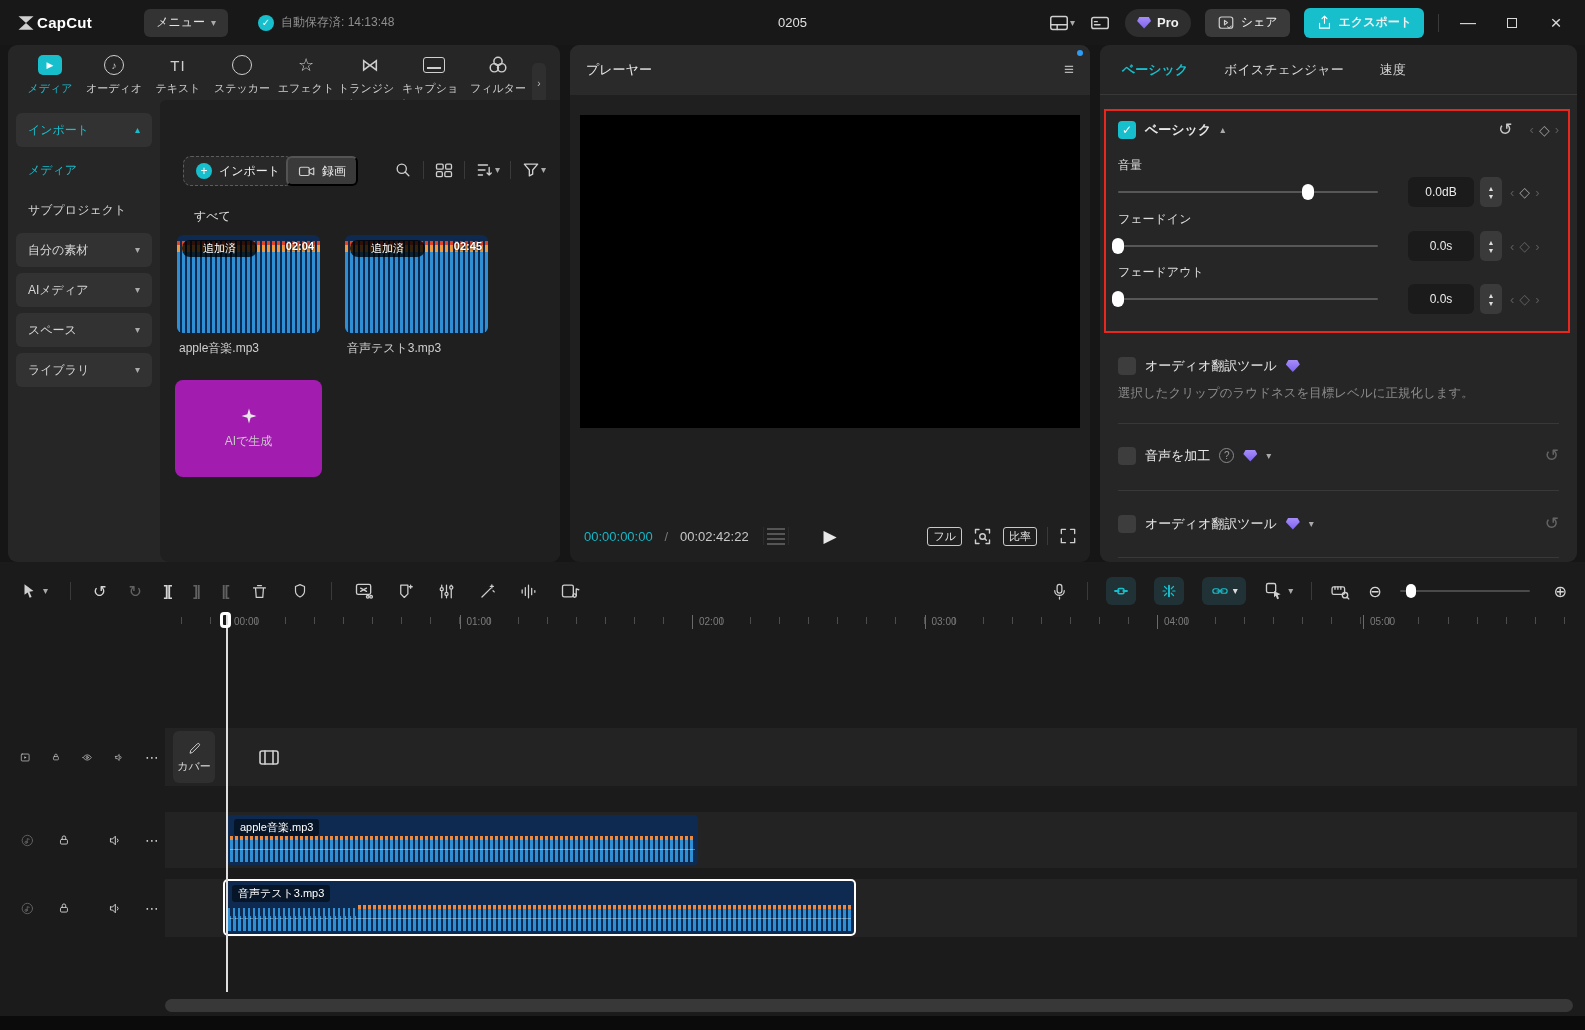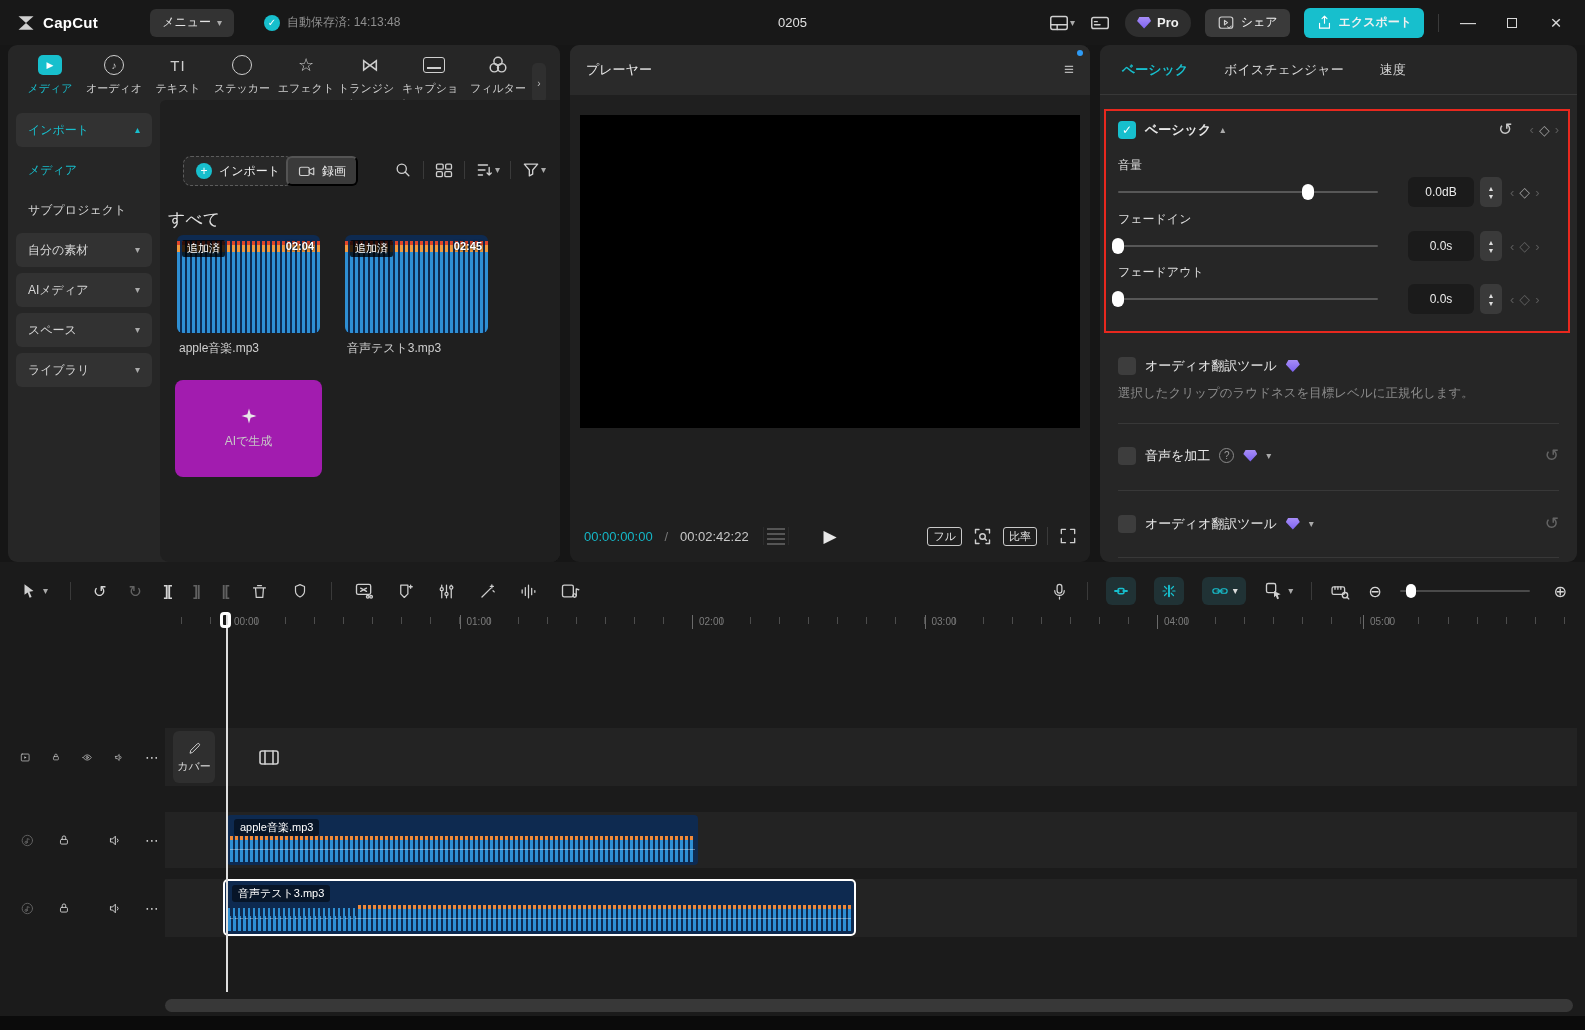--- a/index.html
+++ b/index.html
@@ -8,21 +8,21 @@
   }
   *{margin:0;padding:0;box-sizing:border-box;font-family:"Liberation Sans","DejaVu Sans",sans-serif;}
   html,body{background:#101010;}
   #root{position:relative;width:1585px;height:1030px;background:#161616;overflow:hidden;color:#ddd;}
   svg{stroke:#cfcfcf;fill:none;stroke-width:1.6;stroke-linecap:round;stroke-linejoin:round;}
   svg.fill{fill:#cfcfcf;stroke:none;}
   .dim{opacity:.38;}
   .chev{font-size:10px;color:#aaa;line-height:1;}
   
   .topbar{position:absolute;left:0;top:0;width:1585px;height:45px;background:#181818;display:flex;align-items:center;}
-  .logo{display:flex;align-items:center;gap:7px;margin-left:16px;font-weight:normal;font-size:15px;color:#fff;letter-spacing:.3px;}
+  .logo{display:flex;align-items:center;gap:1px;margin-left:16px;font-weight:normal;font-size:15px;color:#fff;letter-spacing:.3px;}
   .menu-btn{display:flex;align-items:center;gap:6px;margin-left:52px;height:28px;padding:0 12px;background:#333;border:none;border-radius:6px;color:#e3e3e3;font-size:12px;cursor:pointer;}
   .autosave{display:flex;align-items:center;gap:7px;margin-left:30px;font-size:12px;color:#8f8f8f;}
   .save-dot{width:16px;height:16px;border-radius:50%;background:var(--accent);color:#fff;font-size:10px;display:inline-flex;align-items:center;justify-content:center;}
   .tb-title{position:absolute;left:0;right:0;top:0;height:45px;display:flex;align-items:center;justify-content:center;font-size:13px;color:#e0e0e0;pointer-events:none;}
   .tb-right{position:absolute;right:0;top:0;height:45px;display:flex;align-items:center;gap:14px;padding-right:14px;}
   .pill{display:flex;align-items:center;gap:6px;height:28px;padding:0 12px;border-radius:6px;font-size:12px;color:#f0f0f0;cursor:pointer;}
   .pill.pro{background:#2e2e2e;border-radius:15px;font-weight:bold;font-size:13px;}
   .pill.share{background:#3a3a3a;}
   .pill.export{background:var(--accent);height:30px;font-weight:bold;}
   .gem{width:14px;height:12px;background:linear-gradient(180deg,var(--pro1),var(--pro2));clip-path:polygon(50% 100%,0 38%,18% 0,82% 0,100% 38%);display:inline-block;}
@@ -46,26 +46,26 @@
   .msb-item{height:34px;border-radius:6px;display:flex;align-items:center;justify-content:space-between;padding:0 12px;font-size:12px;color:#d6d6d6;margin-bottom:6px;cursor:pointer;}
   .msb-item.box{background:#323232;}
   .msb-item.sel{background:#323232;color:var(--accent);}
   .msb-item.teal{color:var(--accent);}
   .msb-item.plain{background:none;}
   .mcontent{position:absolute;left:152px;top:55px;right:0;bottom:0;background:#1f1f1f;border-radius:0 0 9px 9px;border-top-left-radius:6px;}
   .import-btn{position:absolute;left:23px;top:56px;height:30px;padding:0 12px;display:flex;align-items:center;gap:7px;border:1px dashed #5c5c5c;border-radius:8px;background:#282828;color:#eee;font-size:12px;cursor:pointer;}
   .plus-dot{width:16px;height:16px;border-radius:50%;background:var(--accent);color:#fff;font-size:12px;display:flex;align-items:center;justify-content:center;}
   .rec-btn{position:absolute;left:126px;top:56px;height:30px;padding:0 10px;display:flex;align-items:center;gap:6px;background:#3a3a3a;border-radius:6px;color:#eee;font-size:12px;cursor:pointer;}
   .mc-tools{position:absolute;right:14px;top:60px;display:flex;align-items:center;gap:10px;}
-  .all-label{position:absolute;left:8px;top:108px;font-size:17px;color:#e2e2e2;}
+  .all-label{position:absolute;left:34px;top:108px;font-size:12px;color:#e2e2e2;}
   .mcard{position:absolute;width:143px;height:98px;border-radius:6px;background:var(--clip-bg);overflow:hidden;cursor:pointer;}
   .thumb-wave{position:absolute;left:0;right:0;top:6px;bottom:0;background:repeating-linear-gradient(90deg,var(--wave-blue) 0 3px,var(--clip-bg) 3px 5px);}
   .thumb-wave:before{content:"";position:absolute;left:0;right:0;top:0;height:4px;background:repeating-linear-gradient(90deg,#e0452a 0 3px,var(--clip-bg) 3px 5px);}
   .thumb-wave:after{content:"";position:absolute;left:0;right:0;top:4px;height:7px;background:repeating-linear-gradient(90deg,#f09a3e 0 3px,var(--clip-bg) 3px 5px);}
-  .badge{position:absolute;left:5px;top:5px;background:rgba(0,0,0,.78);color:#fff;font-size:11px;padding:1px 5px;border-radius:2px;z-index:2;}
+  .badge{position:absolute;left:5px;top:5px;background:rgba(0,0,0,.78);color:#fff;font-size:11px;padding:1px 21px;border-radius:8px;z-index:2;}
   .dur{position:absolute;right:6px;top:5px;color:#fff;font-size:11px;font-weight:bold;text-shadow:0 0 3px #000;z-index:2;}
   .mname{position:absolute;font-size:12px;color:#cfcfcf;}
   .ai-card{position:absolute;left:15px;top:280px;width:147px;height:97px;background:#a21caf;border-radius:8px;display:flex;flex-direction:column;align-items:center;justify-content:center;gap:8px;color:#c7c7c7;font-size:12px;cursor:pointer;}
   
   #player-panel{left:570px;top:45px;width:520px;height:517px;background:#1f1f1f;}
   .pl-header{height:50px;background:#2a2a2a;border-radius:9px 9px 0 0;display:flex;align-items:center;justify-content:space-between;padding:0 16px;font-size:13px;color:#e8e8e8;}
   .notif-dot{position:absolute;right:7px;top:5px;width:6px;height:6px;border-radius:50%;background:#2e9bf5;}
   .video{position:absolute;left:10px;top:70px;width:500px;height:313px;background:#000;}
   .pl-controls{position:absolute;left:0;right:0;bottom:8px;height:36px;display:flex;align-items:center;padding:0 14px;}
   .tc{font-family:"DejaVu Sans Mono",monospace;font-size:13px;}

